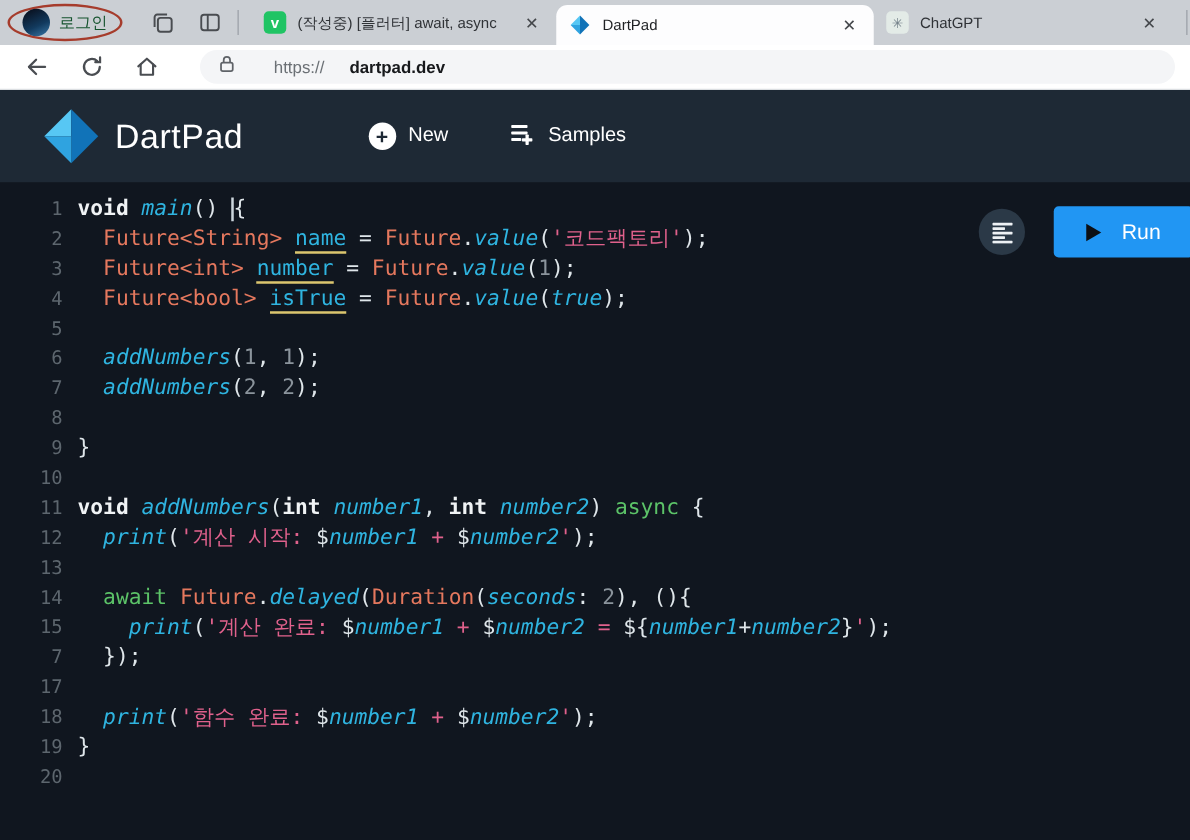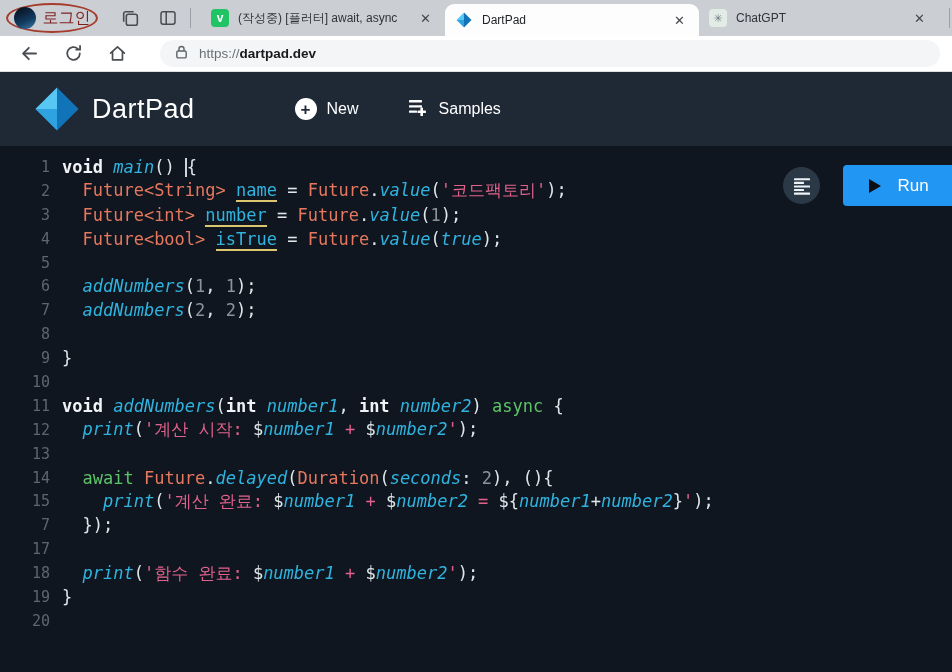--- a/index.html
+++ b/index.html
@@ -6,42 +6,42 @@
   html,body { width:952px; height:672px; overflow:hidden; background:#10161f;
               font-family:"Liberation Sans", sans-serif; }
   .screen { width:952px; height:672px; display:flex; flex-direction:column; overflow:hidden; position:relative; }
 
   
   .tabstrip { height:36px; background:#cbcfd4; display:flex; align-items:center; padding-left:6px; flex:none; }
   .profile-ring { width:92px; height:30px; border:2px solid #a63c2c; border-radius:50%;
                   display:flex; align-items:center; justify-content:center; gap:7px; cursor:pointer; flex:none;}
   .avatar { width:22px; height:22px; border-radius:50%;
             background:linear-gradient(155deg,#0a1526 15%,#123a5e 60%,#3a79a8 100%); flex:none;}
-  .profile-label { color:#7f1d1d; font-size:16px; }
+  .profile-label { color:#14532d; font-size:13px; }
   .chrome-ic { width:24px; height:24px; display:flex; align-items:center; justify-content:center; flex:none; cursor:pointer;}
   .ws-ic { margin-left:20px; } .ta-ic { margin-left:14px; }
   .vdiv { width:1px; height:20px; background:#9ba0a6; margin:0 10px; flex:none;}
   .tab { height:36px; display:flex; align-items:center; padding:0 10px; flex:none; cursor:pointer;}
   .tab.inactive { color:#303337; }
   .tab.active { background:#fdfdfe; height:32px; align-self:flex-end; border-radius:9px 9px 0 0; }
   .tab-title { font-size:12px; color:#303337; margin-left:9px; white-space:nowrap; overflow:hidden;
                text-overflow:ellipsis; flex:1 1 auto; }
   .tab.active .tab-title { color:#1f2124; }
   .tab-close { margin-left:10px; color:#45484c; font-size:13px; line-height:1; padding:2px 4px; cursor:pointer; flex:none;}
   .t1 { width:244px; } .t2 { width:254px; } .t3 { width:240px; }
   .favicon { width:18px; height:18px; flex:none; display:flex; align-items:center; justify-content:center; }
   .velog { background:#20c464; border-radius:4px; color:#ffffff; font-size:12px; font-weight:bold; }
   .gpt { background:#e3ebe7; border-radius:4px; color:#707d86; font-size:11px; }
 
   
   .addressrow { height:36px; background:#ffffff; border-bottom:1px solid #dcdfe2;
                 display:flex; align-items:center; padding-left:14px; flex:none; }
   .nav-ic { width:30px; height:30px; display:flex; align-items:center; justify-content:center; border-radius:5px; cursor:pointer; flex:none; margin-right:14px;}
   .addresspill { height:27px; background:#f4f5f7; border-radius:14px; display:flex; align-items:center;
-                 padding:0 14px; margin-left:14px; flex:1 1 auto; margin-right:12px; cursor:text;}
+                 padding:0 14px; margin-left:14px; flex:1 1 auto; margin-right:12px; cursor:text;gap:20px;}
   .proto { color:#6b7075; font-size:13.5px; margin-left:10px; }
   .host { color:#17191c; font-size:13.5px; font-weight:bold; }
 
   
   .dp-header { height:74px; background:#1e2935; display:flex; align-items:center; padding-left:34px; flex:none; }
   .dp-logo { width:46px; height:46px; flex:none; }
   .dp-title { color:#ffffff; font-size:27px; font-weight:500; margin-left:12px; letter-spacing:0.5px; }
   .hd-btn { display:flex; align-items:center; gap:10px; color:#ffffff; font-size:16px;
             background:none; border:none; cursor:pointer; font-family:"Liberation Sans",sans-serif;}
   .btn-new { margin-left:100px; }

